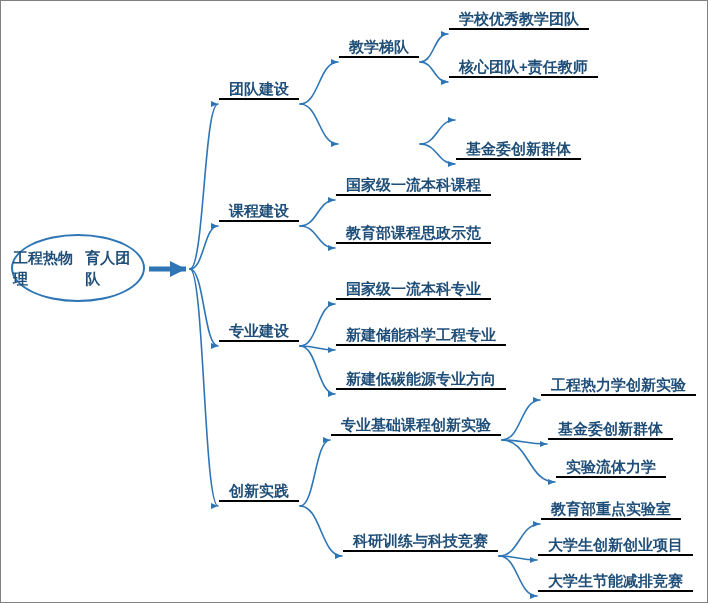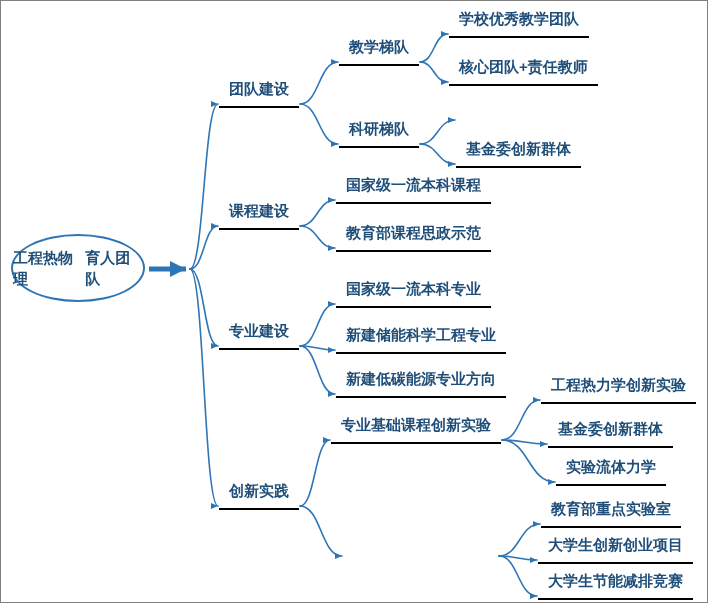--- a/index.html
+++ b/index.html
@@ -25,21 +25,21 @@
     stroke-width: 5;
   }
   #edges .arrowhead { fill: var(--connector, #2E75B6); }
   .node {
     position: absolute;
     z-index: 2;
     font-size: 15px;
     font-weight: bold;
     color: var(--node-text, #1F4E79);
     line-height: 19px;
-    padding: 0 10px 8px 10px;
+    padding: 0 10px 0 10px;
     border-bottom: 2px solid var(--underline, #000000);
     white-space: nowrap;
     cursor: default;
   }
   .root-node {
     position: absolute;
     z-index: 2;
     left: 10px; top: 233px;
     width: 134px; height: 68px;
     border: 2px solid var(--root-border, #2E75B6);
@@ -99,34 +99,34 @@
     <div>工程热物理</div>
     <div>育人团队</div>
   </div>
 
   <div class="node" id="n2" style="left:218px;top:200px">课程建设</div>
   <div class="node" id="n1" style="left:218px;top:78px">团队建设</div>
   <div class="node" id="n3" style="left:218px;top:320px">专业建设</div>
   <div class="node" id="n4" style="left:218px;top:480px">创新实践</div>
 
   <div class="node" id="n11" style="left:338px;top:36px">教学梯队</div>
-  <div class="node" id="n12" style="left:338px;top:118px">科研梯队</div>
 
   <div class="node" id="n111" style="left:448px;top:8px">学校优秀教学团队</div>
   <div class="node" id="n112" style="left:448px;top:56px">核心团队+责任教师</div>
   <div class="node" id="n122" style="left:455px;top:138px">基金委创新群体</div>
 
   <div class="node" id="n21" style="left:335px;top:174px">国家级一流本科课程</div>
   <div class="node" id="n22" style="left:335px;top:222px">教育部课程思政示范</div>
 
   <div class="node" id="n31" style="left:335px;top:278px">国家级一流本科专业</div>
   <div class="node" id="n32" style="left:335px;top:324px">新建储能科学工程专业</div>
   <div class="node" id="n33" style="left:335px;top:368px">新建低碳能源专业方向</div>
 
   <div class="node" id="n41" style="left:330px;top:414px">专业基础课程创新实验</div>
+  <div class="node" id="n42" style="left:342px;top:530px">科研训练与科技竞赛</div>
 
   <div class="node" id="n411" style="left:540px;top:374px">工程热力学创新实验</div>
   <div class="node" id="n412" style="left:547px;top:418px">基金委创新群体</div>
   <div class="node" id="n413" style="left:555px;top:456px">实验流体力学</div>
 
   <div class="node" id="n421" style="left:540px;top:498px">教育部重点实验室</div>
   <div class="node" id="n422" style="left:537px;top:534px">大学生创新创业项目</div>
   <div class="node" id="n423" style="left:537px;top:570px">大学生节能减排竞赛</div>
 </div>
 

